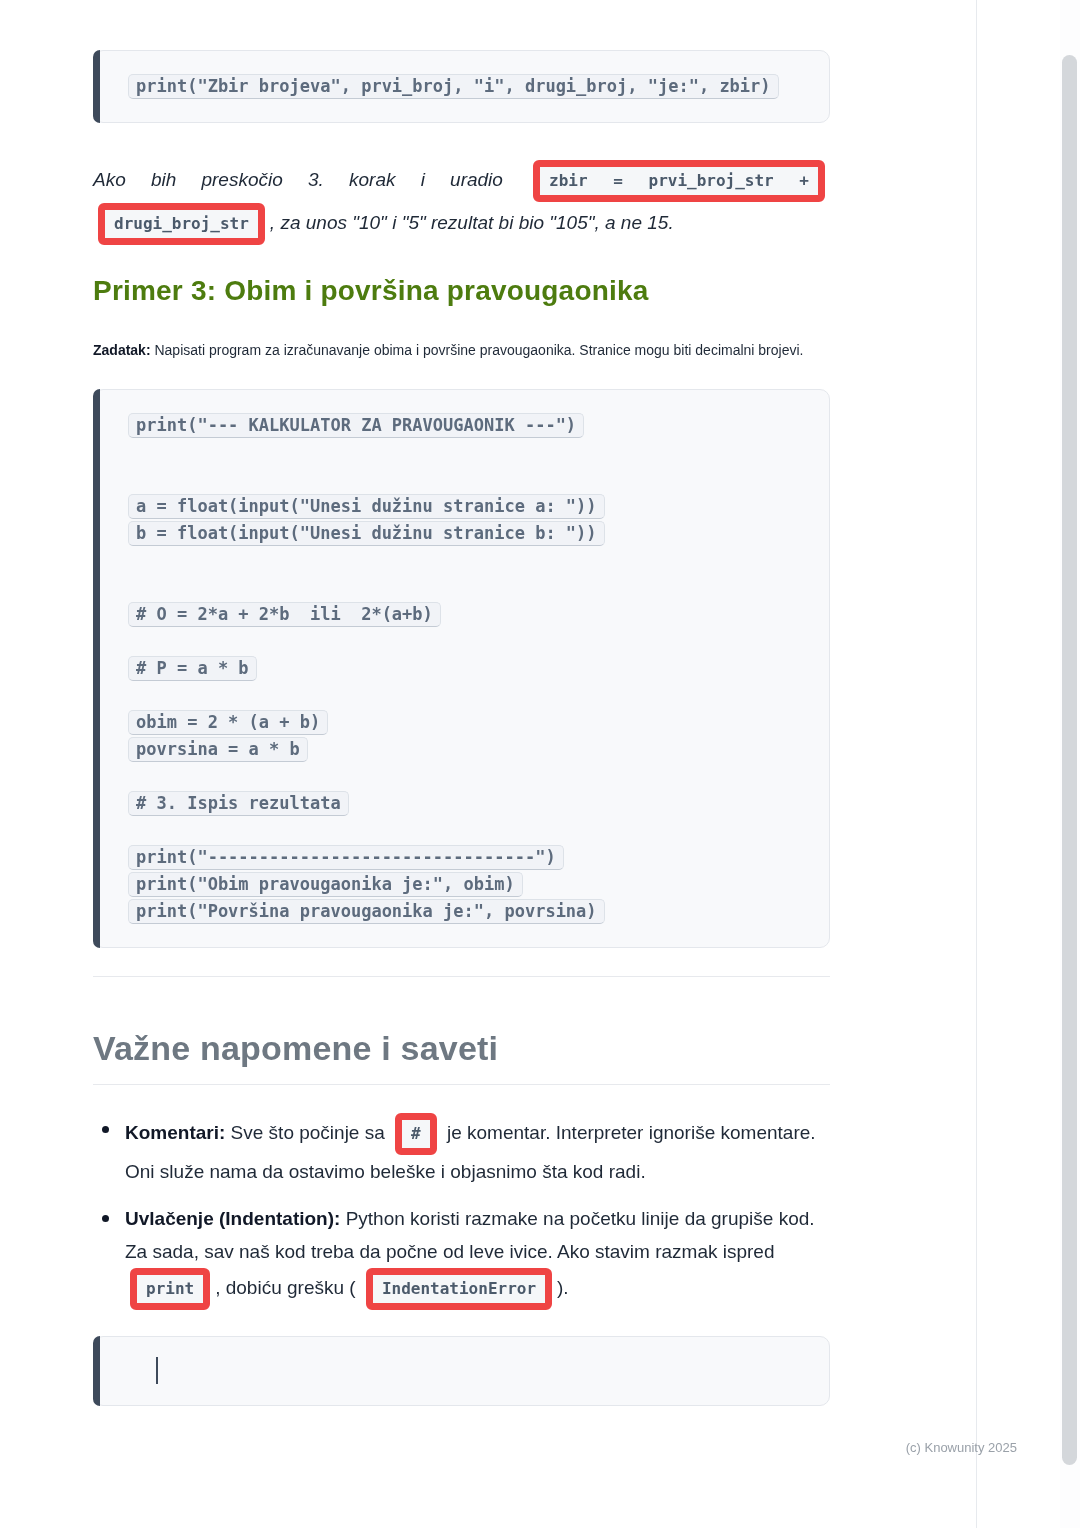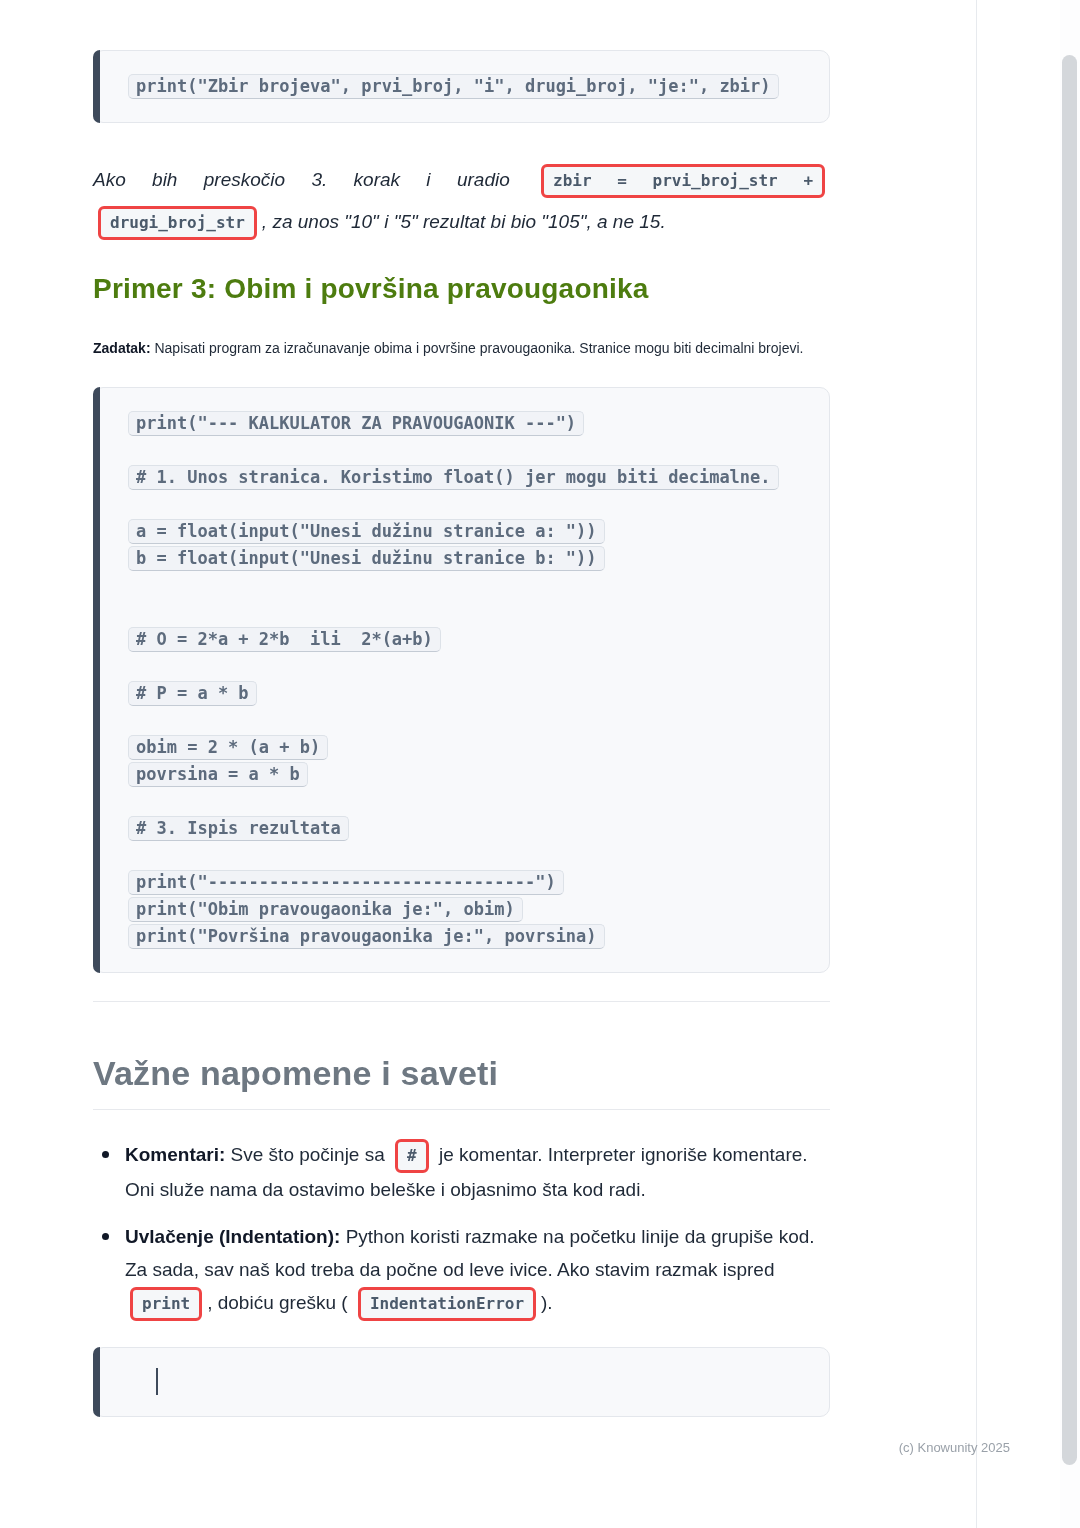--- a/index.html
+++ b/index.html
@@ -60,21 +60,21 @@
     font-size: 19px; line-height: 42px;
     text-align: justify;
   }
   .inline-chip {
     display: inline-block;
     font-family: "DejaVu Sans Mono", monospace;
     font-style: normal; font-weight: 700;
     font-size: 16px; line-height: 22px;
     color: #4b5a6b;
     background: #f5f7f9;
-    border: 3px solid #ef4444;
+    border: 7px solid #ef4444;
     border-radius: 6px;
     padding: 3px 9px;
     margin: 0 5px;
     white-space: pre;
     vertical-align: baseline;
   }
   .spread { word-spacing: 16px; }
 
   .faded-heading {
     margin: 30px 0 0;
@@ -98,21 +98,21 @@
   .bullets li::before {
     content: ""; position: absolute; left: 9px; top: 13px;
     width: 7px; height: 7px; border-radius: 50%; background: #111827;
   }
 
   .bottom-block { margin-top: 26px; height: 70px; padding: 20px 28px 20px 34px; }
   .caret { display: inline-block; width: 2px; height: 27px; background: #3e4a5b; margin-left: 28px; vertical-align: top; }
 
   
   .copyright {
-    position: absolute; top: 1440px; right: 70px;
+    position: absolute; top: 1440px; right: 63px;
     font-size: 13px; color: #9aa1a9;
     z-index: 5;
   }
   .scrollbar {
     position: absolute; right: 0; top: 0;
     width: 20px; height: 1528px;
     background: #fdfdfe;
     z-index: 4;
   }
   .scroll-thumb {
@@ -149,21 +149,20 @@
     </p>
 
     <div class="code-block main-block">
       <span class="accent"></span>
       <div class="code-body">
 
           <div class="code-line"><span class="code-chip">print("--- KALKULATOR ZA PRAVOUGAONIK ---")</span></div>
 
           <div class="code-line"><span class="code-chip blank"></span></div>
 
-          <div class="code-line"><span class="code-chip"># 1. Unos stranica. Koristimo float() jer mogu biti decimalne.</span></div>
 
           <div class="code-line"><span class="code-chip blank"></span></div>
 
           <div class="code-line"><span class="code-chip">a = float(input("Unesi dužinu stranice a: "))</span></div>
 
           <div class="code-line"><span class="code-chip">b = float(input("Unesi dužinu stranice b: "))</span></div>
 
           <div class="code-line"><span class="code-chip blank"></span></div>
 
 

